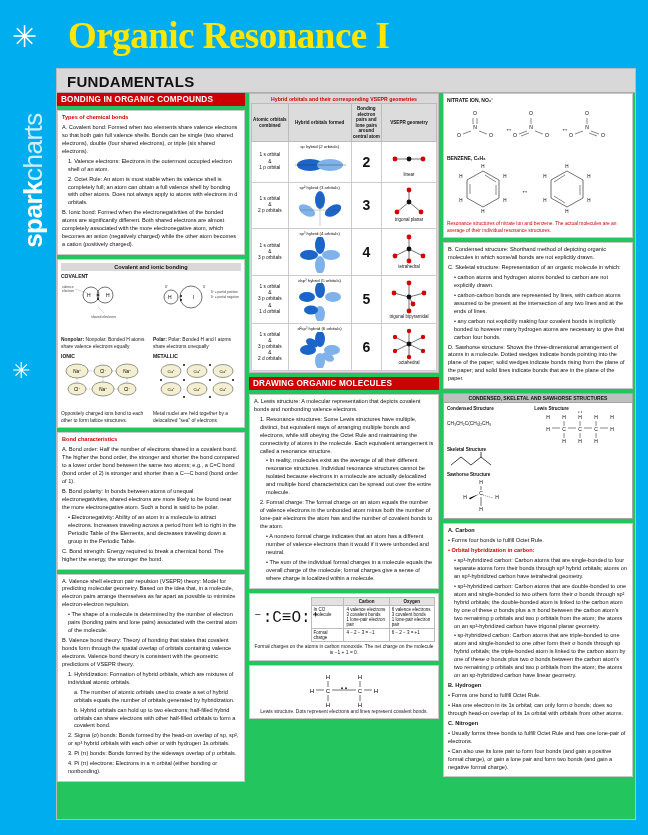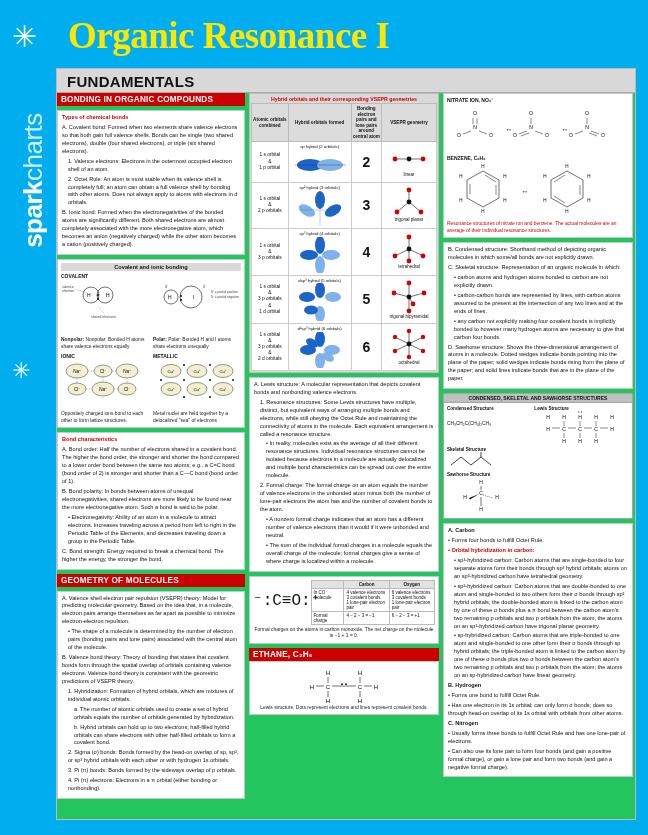--- a/index.html
+++ b/index.html
@@ -220,21 +220,20 @@
       </div>
 
       <div class="panel pad">
         <p class="b red">Bond characteristics</p>
         <p>A. Bond order: Half the number of electrons shared in a covalent bond. The higher the bond order, the stronger and shorter the bond compared to a lower order bond between the same two atoms; e.g., a C=C bond (bond order of 2) is stronger and shorter than a C—C bond (bond order of 1).</p>
         <p>B. Bond polarity: In bonds between atoms of unequal electronegativities, shared electrons are more likely to be found near the more electronegative atom. Such a bond is said to be polar.</p>
         <p class="sub">• Electronegativity: Ability of an atom in a molecule to attract electrons. Increases traveling across a period from left to right in the Periodic Table of the Elements, and decreases traveling down a group in the Periodic Table.</p>
         <p>C. Bond strength: Energy required to break a chemical bond. The higher the energy, the stronger the bond.</p>
       </div>
 
-      <div class="redbar">GEOMETRY OF MOLECULES</div>
       <div class="panel pad">
         <p>A. Valence shell electron pair repulsion (VSEPR) theory: Model for predicting molecular geometry. Based on the idea that, in a molecule, electron pairs arrange themselves as far apart as possible to minimize electron-electron repulsion.</p>
         <p class="sub">• The shape of a molecule is determined by the number of electron pairs (bonding pairs and lone pairs) associated with the central atom of the molecule.</p>
         <p>B. Valence bond theory: Theory of bonding that states that covalent bonds form through the spatial overlap of orbitals containing valence electrons. Valence bond theory is consistent with the geometric predictions of VSEPR theory.</p>
         <p class="sub">1. Hybridization: Formation of hybrid orbitals, which are mixtures of individual atomic orbitals.</p>
         <p class="sub" style="padding-left:12px">a. The number of atomic orbitals used to create a set of hybrid orbitals equals the number of orbitals generated by hybridization.</p>
         <p class="sub" style="padding-left:12px">b. Hybrid orbitals can hold up to two electrons; half-filled hybrid orbitals can share electrons with other half-filled orbitals to form a covalent bond.</p>
         <p class="sub">2. Sigma (σ) bonds: Bonds formed by the head-on overlap of sp, sp², or sp³ hybrid orbitals with each other or with hydrogen 1s orbitals.</p>
         <p class="sub">3. Pi (π) bonds: Bonds formed by the sideways overlap of p orbitals.</p>
         <p class="sub">4. Pi (π) electrons: Electrons in a π orbital (either bonding or nonbonding).</p>
@@ -416,20 +415,21 @@
                   <circle cx="12" cy="23" r="2.2" fill="#D40000"></circle>
                     <circle cx="40" cy="23" r="2.2" fill="#D40000"></circle>
                 </svg>
                 <div class="geo">octahedral</div>
               </td>
             </tr>
           </tbody>
         </table>
       </div>
 
+      <div class="redbar">DRAWING ORGANIC MOLECULES</div>
       <div class="panel pad">
         <p>A. Lewis structure: A molecular representation that depicts covalent bonds and nonbonding valence electrons.</p>
         <p class="sub">1. Resonance structures: Some Lewis structures have multiple, distinct, but equivalent ways of arranging multiple bonds and electrons, while still obeying the Octet Rule and maintaining the connectivity of atoms in the molecule. Each equivalent arrangement is called a resonance structure.</p>
         <p class="sub" style="padding-left:12px">• In reality, molecules exist as the average of all their different resonance structures. Individual resonance structures cannot be isolated because electrons in a molecule are actually delocalized and multiple bond characteristics can be spread out over the entire molecule.</p>
         <p class="sub">2. Formal charge: The formal charge on an atom equals the number of valence electrons in the unbonded atom minus both the number of lone-pair electrons the atom has and the number of covalent bonds to the atom.</p>
         <p class="sub" style="padding-left:12px">• A nonzero formal charge indicates that an atom has a different number of valence electrons than it would if it were unbonded and neutral.</p>
         <p class="sub" style="padding-left:12px">• The sum of the individual formal charges in a molecule equals the overall charge of the molecule; formal charges give a sense of where charge is localized within a molecule.</p>
       </div>
 
       <div>
@@ -458,21 +458,20 @@
                 <td>6 − 2 − 3 = +1</td>
               </tr>
             </tbody>
               </table>
           </div>
           <div class="caption center" style="margin-top:2px">Formal charges on the atoms in carbon monoxide. The net charge on the molecule is −1 + 1 = 0.</div>
         </div>
       </div>
 
       <div>
-        <div class="redbar">ETHANE, C₂H₆</div>
         <div class="figbox center">
           <svg width="120" height="40" viewBox="0 0 120 40" style="margin:0 auto">
             <g font-size="6" font-family="Liberation Sans" text-anchor="middle">
               <text x="44" y="10">H</text>
                 <text x="76" y="10">H</text>
               <text x="44" y="24">C</text>
                 <text x="76" y="24">C</text>
               <text x="44" y="38">H</text>
                 <text x="76" y="38">H</text>
               <text x="28" y="24">H</text>

